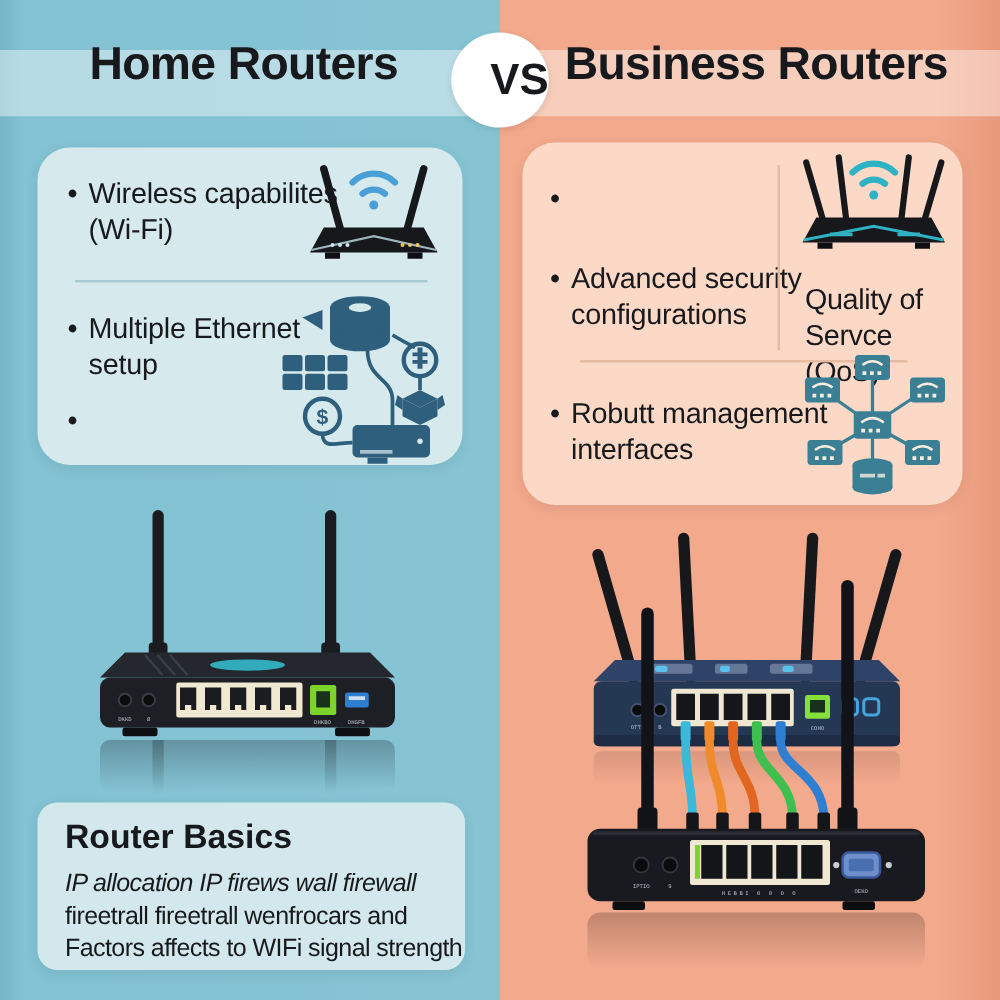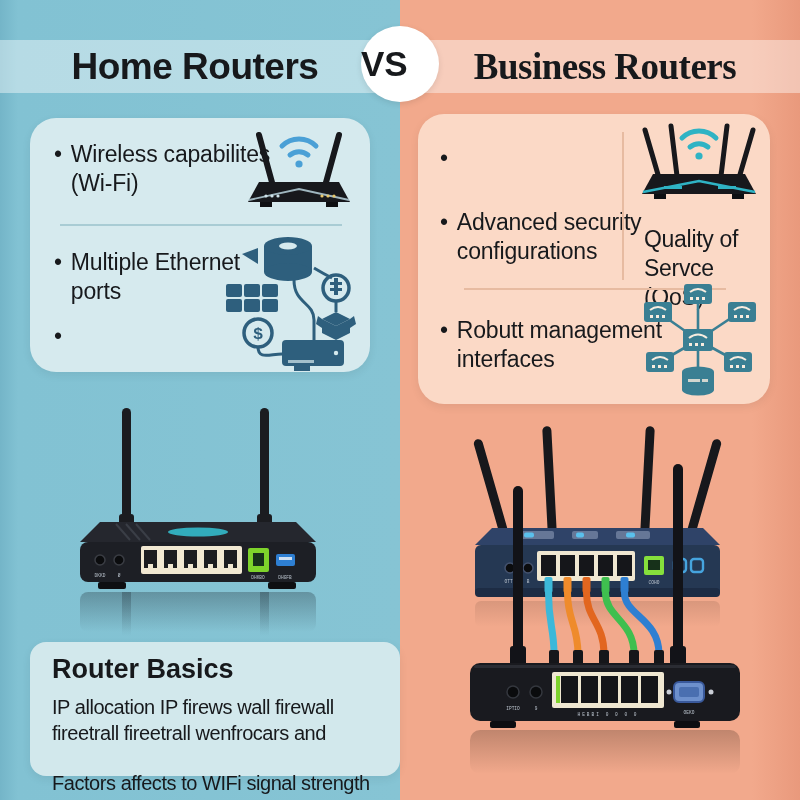--- a/index.html
+++ b/index.html
@@ -4,50 +4,50 @@
 <style>
   html,body{margin:0;padding:0;background:#ffffff;}
   #stage{
     position:relative;width:800px;height:800px;overflow:hidden;
     font-family:"Liberation Sans",sans-serif;color:#17191c;
   }
   .bg{position:absolute;top:0;height:800px;}
   .bg-left{left:0;width:400px;background:linear-gradient(90deg,#74b5c8 0px,#82c2d3 18px,#86c4d4 100%);}
   .bg-right{left:400px;width:400px;background:linear-gradient(90deg,#f2a98c 0px,#f2a98c 352px,#e9997c 100%);}
   .title-band{position:absolute;left:0;top:40px;width:800px;height:53px;background:rgba(255,255,255,0.42);}
-  .title{position:absolute;top:40px;height:53px;display:flex;align-items:center;justify-content:center;
+  .title{position:absolute;top:24px;height:53px;display:flex;align-items:center;justify-content:center;
     font-size:37px;font-weight:700;letter-spacing:-0.5px;margin:0;}
   .title-left{left:15px;width:360px;}
-  .title-right{left:440px;width:330px;font-family:Liberation Serif, serif;}
+  .title-right{left:440px;width:330px;}
   .vs-badge{position:absolute;left:361px;top:26px;width:78px;height:76px;border-radius:50%;
-    background:#ffffff;display:flex;align-items:center;justify-content:flex-start;
+    background:#ffffff;display:flex;align-items:center;justify-content:flex-end;
     font-size:35px;font-weight:700;box-shadow:0 2px 6px rgba(0,0,0,0.10);}
   .card{position:absolute;border-radius:26px;box-shadow:0 3px 10px rgba(0,0,0,0.07);}
   .card-home{left:30px;top:118px;width:340px;height:254px;background:#d6eaee;}
   .card-biz{left:418px;top:114px;width:352px;height:290px;background:#fbd9c6;}
-  .card-basics{left:30px;top:642px;width:342px;height:134px;background:#d2e8ec;border-radius:16px;padding-left:28px;}
+  .card-basics{left:30px;top:642px;width:342px;height:134px;background:#d2e8ec;border-radius:16px;}
   .feat{position:absolute;display:flex;gap:9px;font-size:23px;line-height:1.25;letter-spacing:-0.2px;}
   .bullet{flex:0 0 auto;}
   .f1{left:24px;top:22px;width:232px;}
   .f2{left:24px;top:130px;width:212px;}
   .f3{left:24px;top:204px;width:212px;}
   .hdiv1{position:absolute;left:30px;top:106px;width:282px;height:2px;background:#a9ccd4;}
   .icon-home-router{position:absolute;right:14px;top:6px;width:114px;height:96px;}
   .icon-network{position:absolute;right:8px;top:114px;width:140px;height:140px;}
   .b1{left:22px;top:30px;width:230px;}
   .b2{left:22px;top:94px;width:228px;}
   .b3{left:22px;top:202px;width:248px;}
   .vdiv{position:absolute;left:204px;top:18px;width:2px;height:148px;background:#e7bba1;}
   .hdiv2{position:absolute;left:46px;top:174px;width:262px;height:2px;background:#e7bba1;}
   .icon-biz-router{position:absolute;right:10px;top:4px;width:122px;height:90px;}
   .icon-server{position:absolute;right:4px;top:164px;width:132px;height:122px;}
   .qos{position:absolute;left:226px;top:94px;width:128px;font-size:23px;line-height:1.25;letter-spacing:-0.3px;margin-top:17px;}
   .basics-title{position:absolute;left:22px;top:12px;font-size:27px;font-weight:700;margin:0;}
   .basics-line{position:absolute;left:22px;font-size:20px;letter-spacing:-0.45px;white-space:nowrap;}
-  .bl0{top:54px;} .bl1{top:80px;} .bl2{top:106px;margin-top:24px;}
+  .bl0{top:54px;font-style:italic;} .bl1{top:80px;} .bl2{top:106px;}
   .art{position:absolute;}
   .art-home{left:38px;top:396px;width:324px;height:252px;}
   .art-biz{left:420px;top:418px;width:370px;height:382px;}
   svg text{font-family:"Liberation Mono",monospace;}
 </style>
 </head>
 <body>
 
 <div id="stage">
 
@@ -88,21 +88,21 @@
           <circle cx="92" cy="72" r="1.6" fill="#e8c76a"></circle>
         <rect x="18" y="78" width="12" height="5" fill="#0e0f12"></rect>
         <rect x="84" y="78" width="12" height="5" fill="#0e0f12"></rect>
       </g>
     </svg>
 
     <div class="hdiv1"></div>
 
     <div class="feat f2">
       <span class="bullet">•</span>
-      <span>Multiple Ethernet ports</span>
+      <span>Multiple Ethernet setup</span>
     </div>
     <div class="feat f3">
       <span class="bullet">•</span>
     </div>
 
     <svg class="icon-network" viewBox="0 0 140 140">
       <g fill="#2e5f7d">
         <path d="M92,36 C102,42 106,44 110,46" fill="none" stroke="#2e5f7d" stroke-width="3"></path>
         <path d="M114,70 L114,80" fill="none" stroke="#2e5f7d" stroke-width="3"></path>
         <path d="M72,48 C72,72 92,70 92,88 C92,98 92,102 92,108" fill="none" stroke="#2e5f7d" stroke-width="3"></path>

